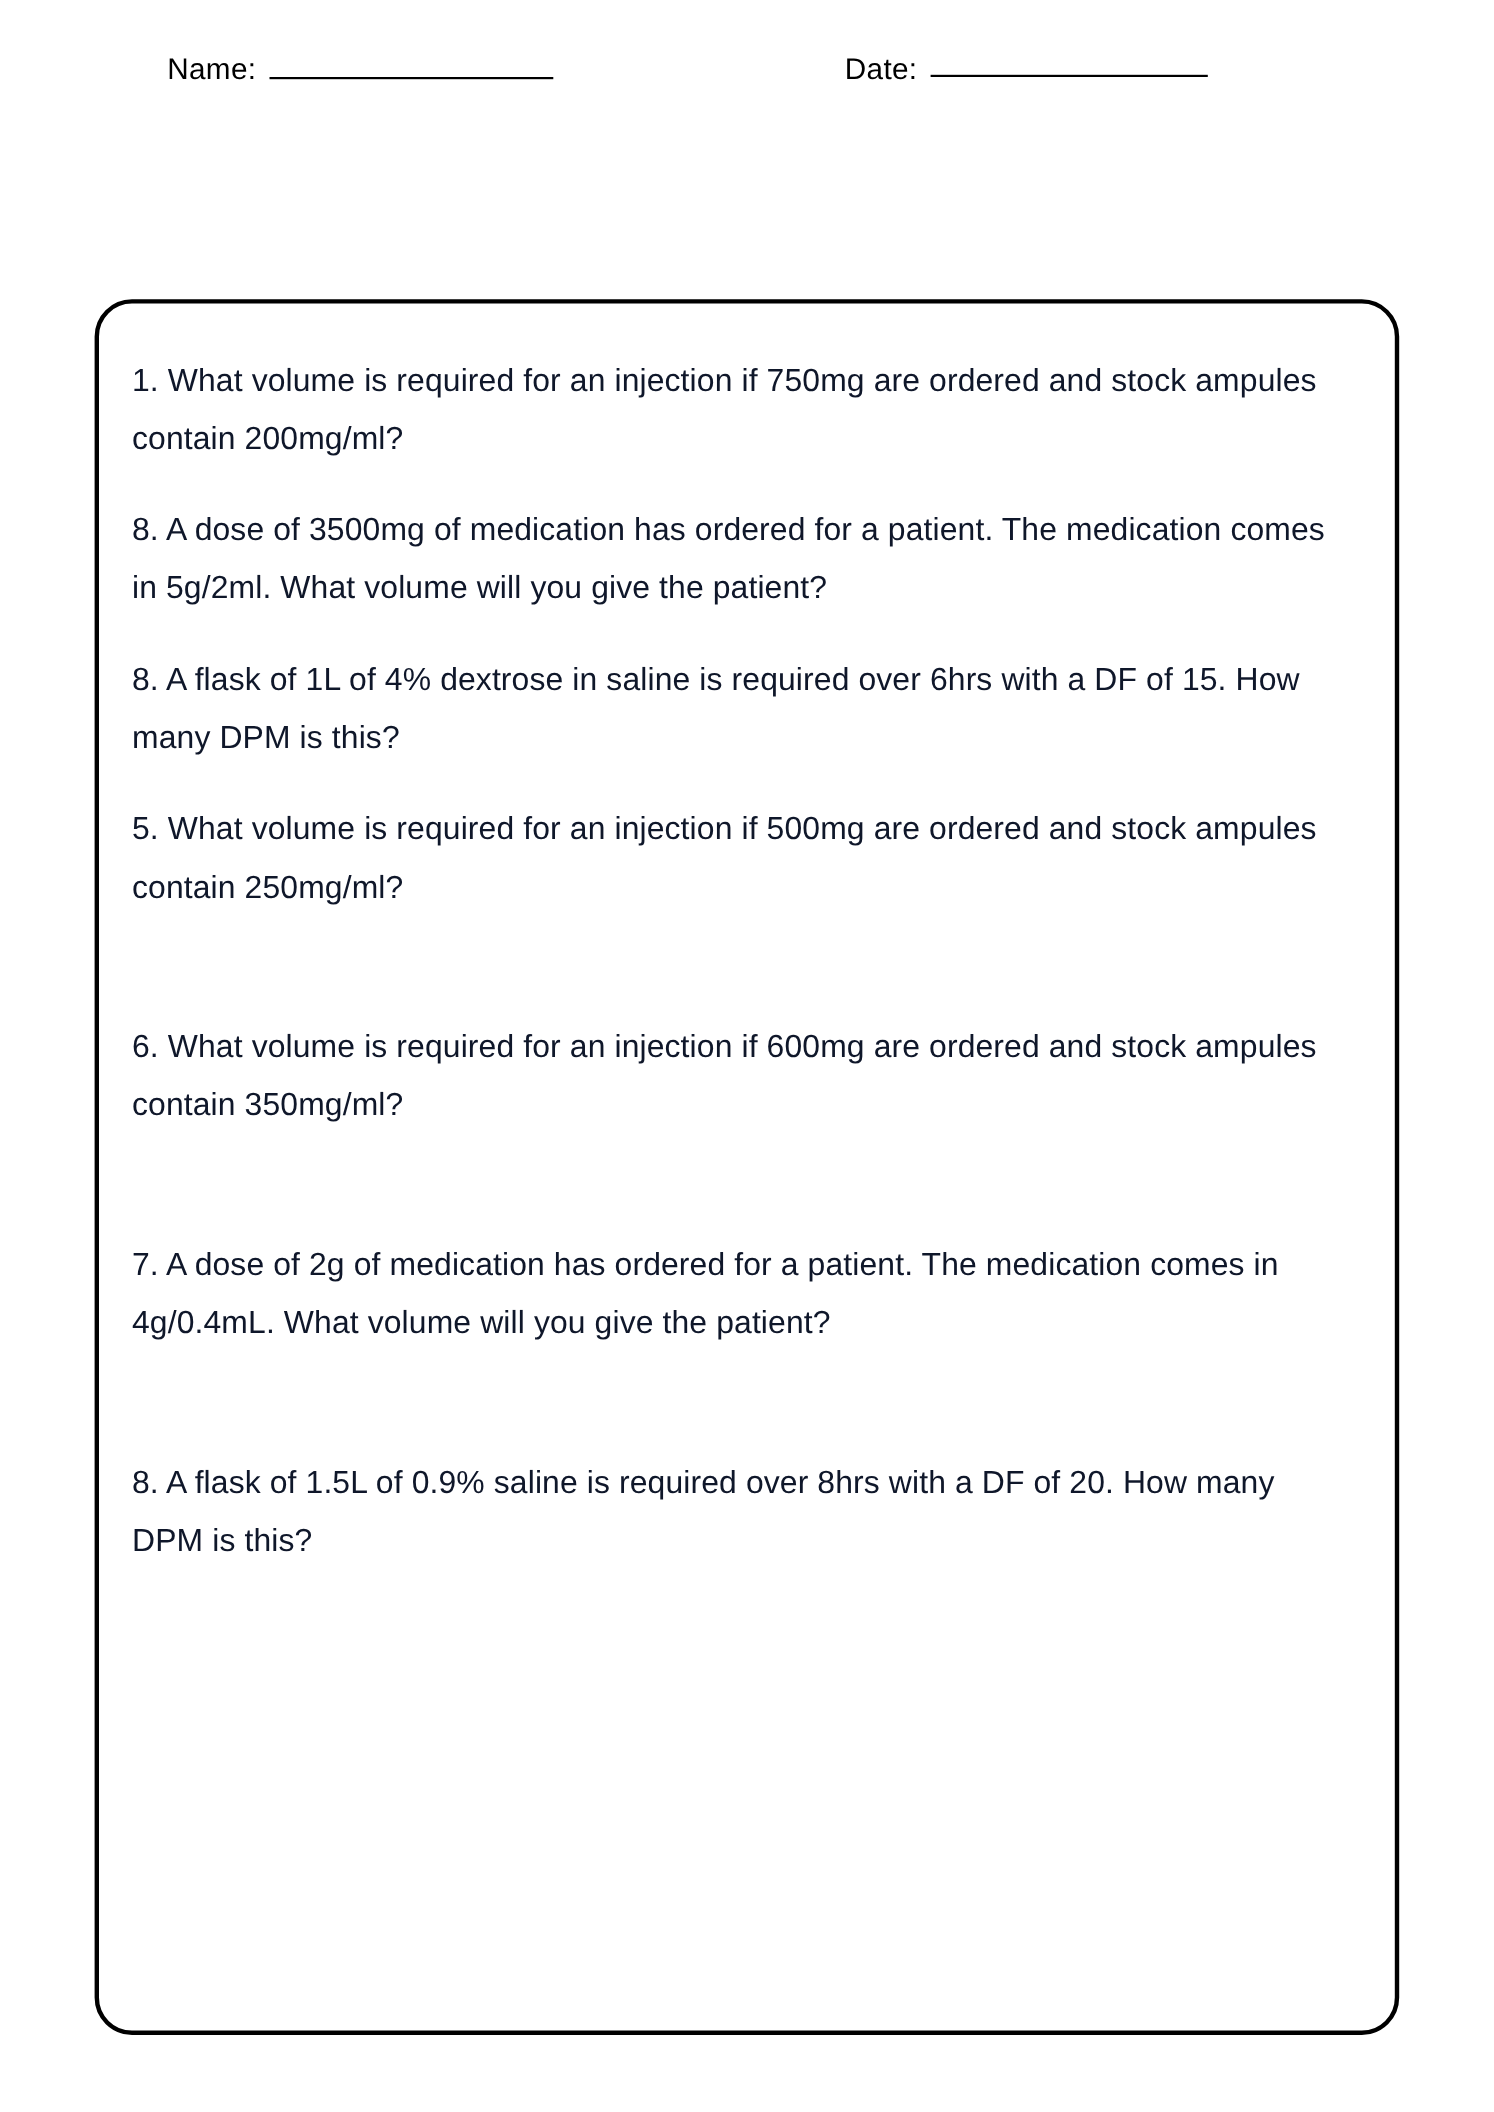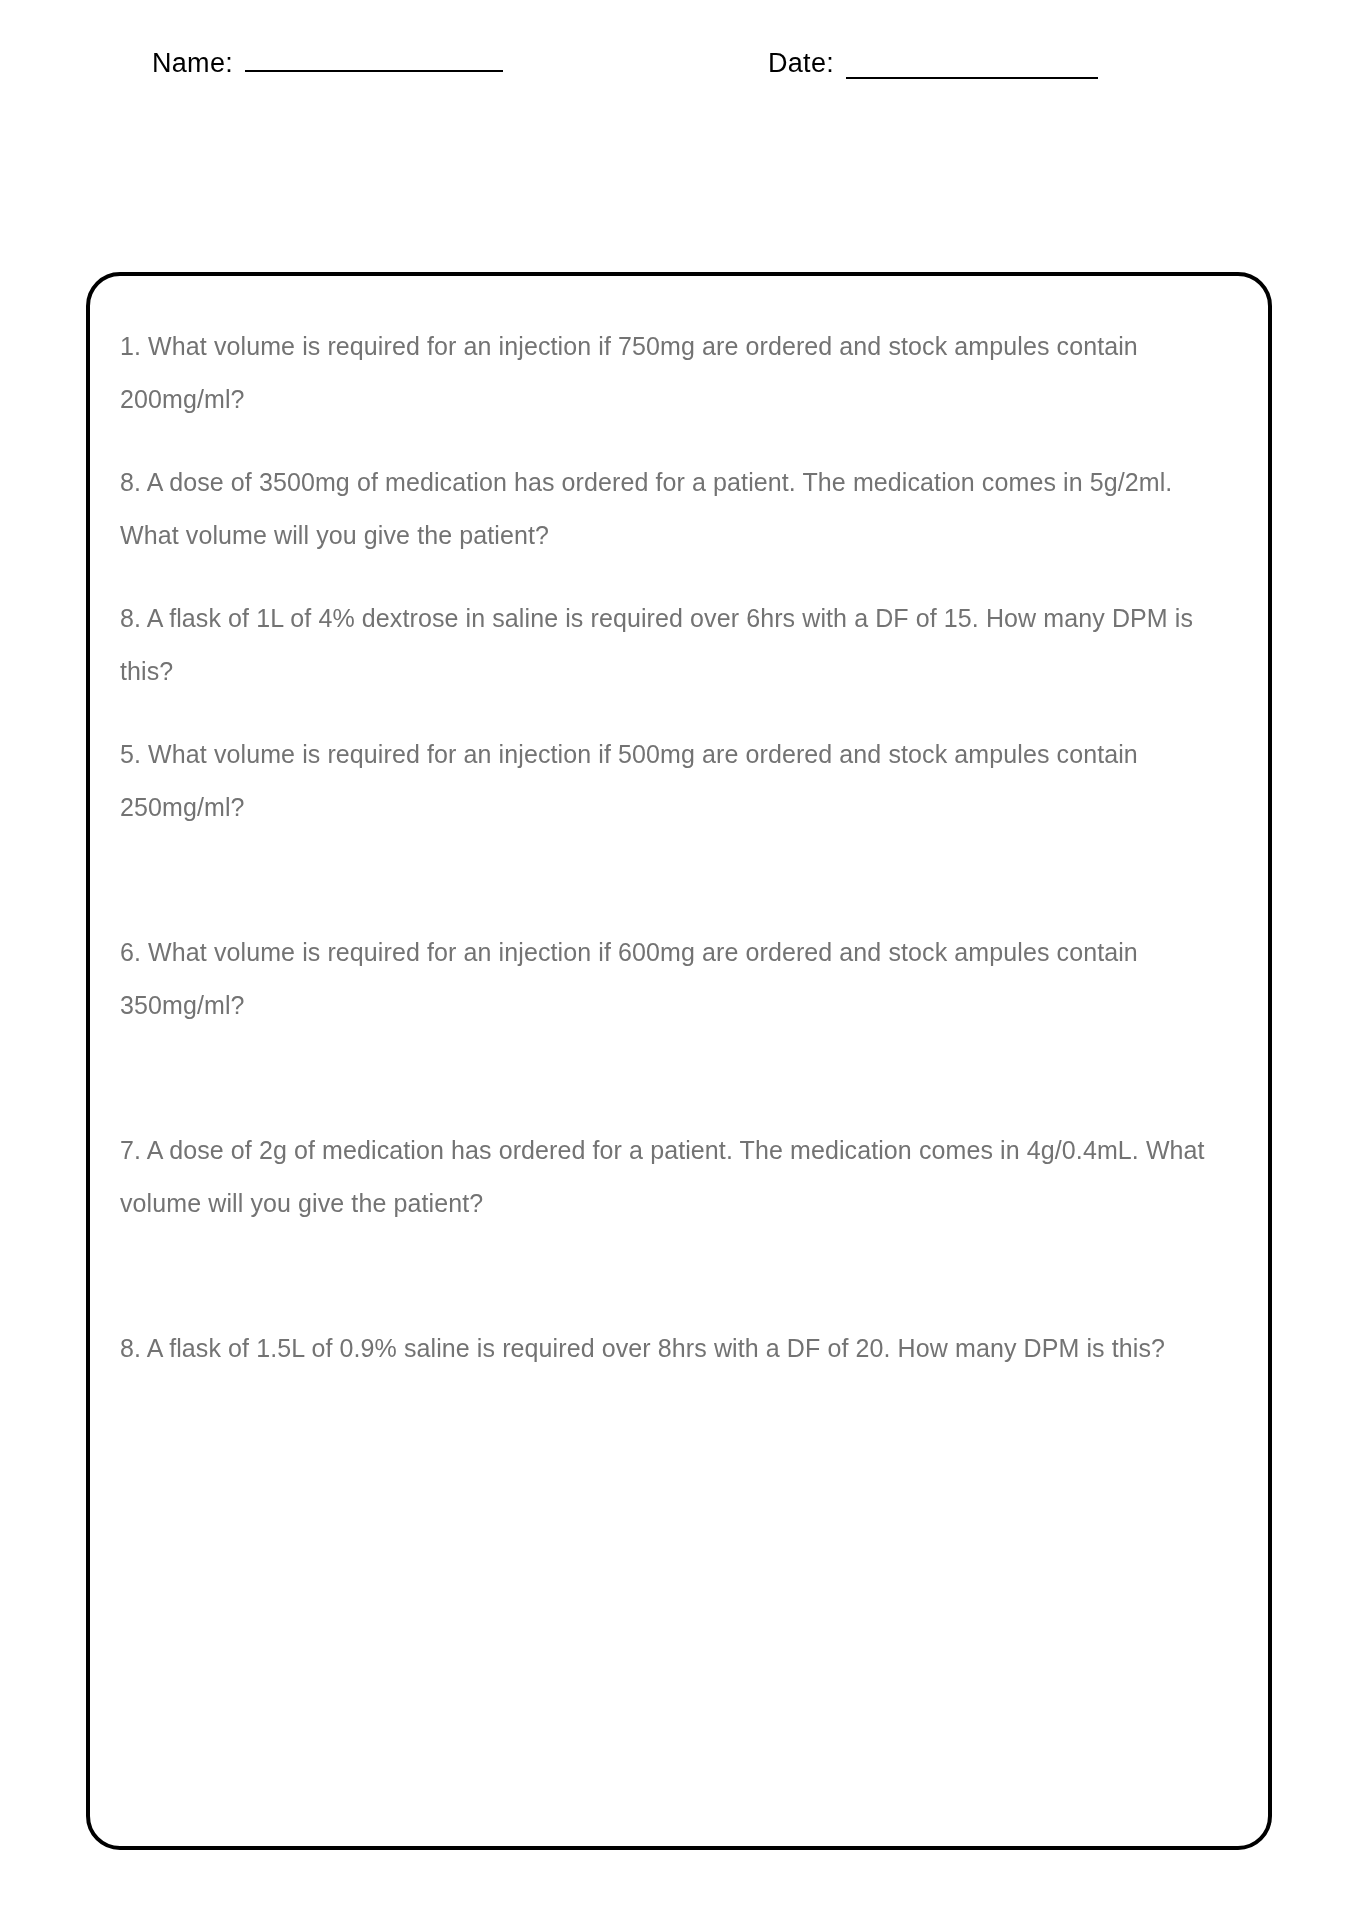--- a/index.html
+++ b/index.html
@@ -38,21 +38,21 @@
     left: 152px;
     display: flex;
     align-items: baseline;
     font-size: 27px;
     letter-spacing: 0.3px;
   }
   .date-group {
     position: absolute;
     left: 768px;
     display: flex;
-    align-items: flex-end;
+    align-items: flex-start;
     font-size: 27px;
     letter-spacing: 0.3px;
   }
   .field-label {
     font-size: 27px;
     color: #000;
     white-space: nowrap;
   }
   .blank-line {
     display: inline-block;
@@ -103,23 +103,23 @@
     box-sizing: border-box;
     background: #fff;
   }
   .qlist {
     position: absolute;
     top: 44px;
     left: 30px;
     right: 34px;
   }
   .question {
-    font-size: 25px;
+    font-size: 29px;
     line-height: 53px;
-    color: #737373;
+    color: #0f172a;
     letter-spacing: 0.1px;
     margin: 0 0 28px 0;
     max-width: 1105px;
   }
   .q-gap-small { margin-bottom: 30px; }
   .q-gap-large { margin-bottom: 92px; }
 </style>
 </head>
 <body>
 

